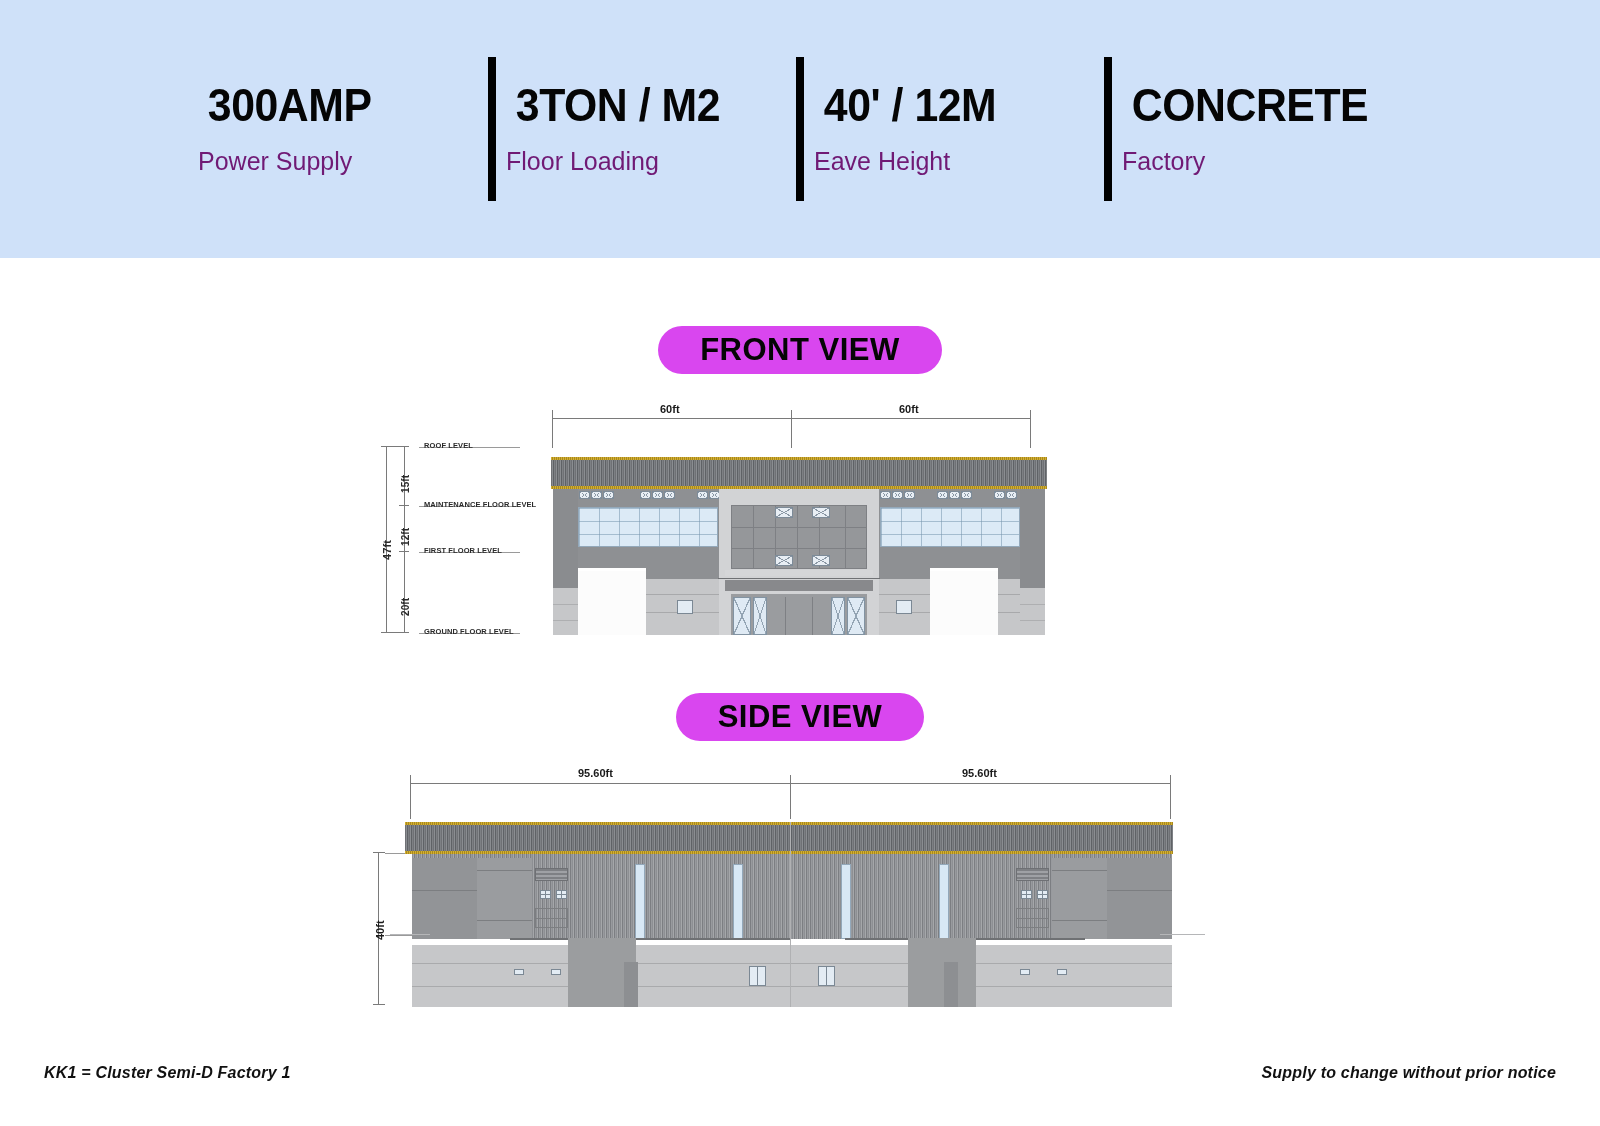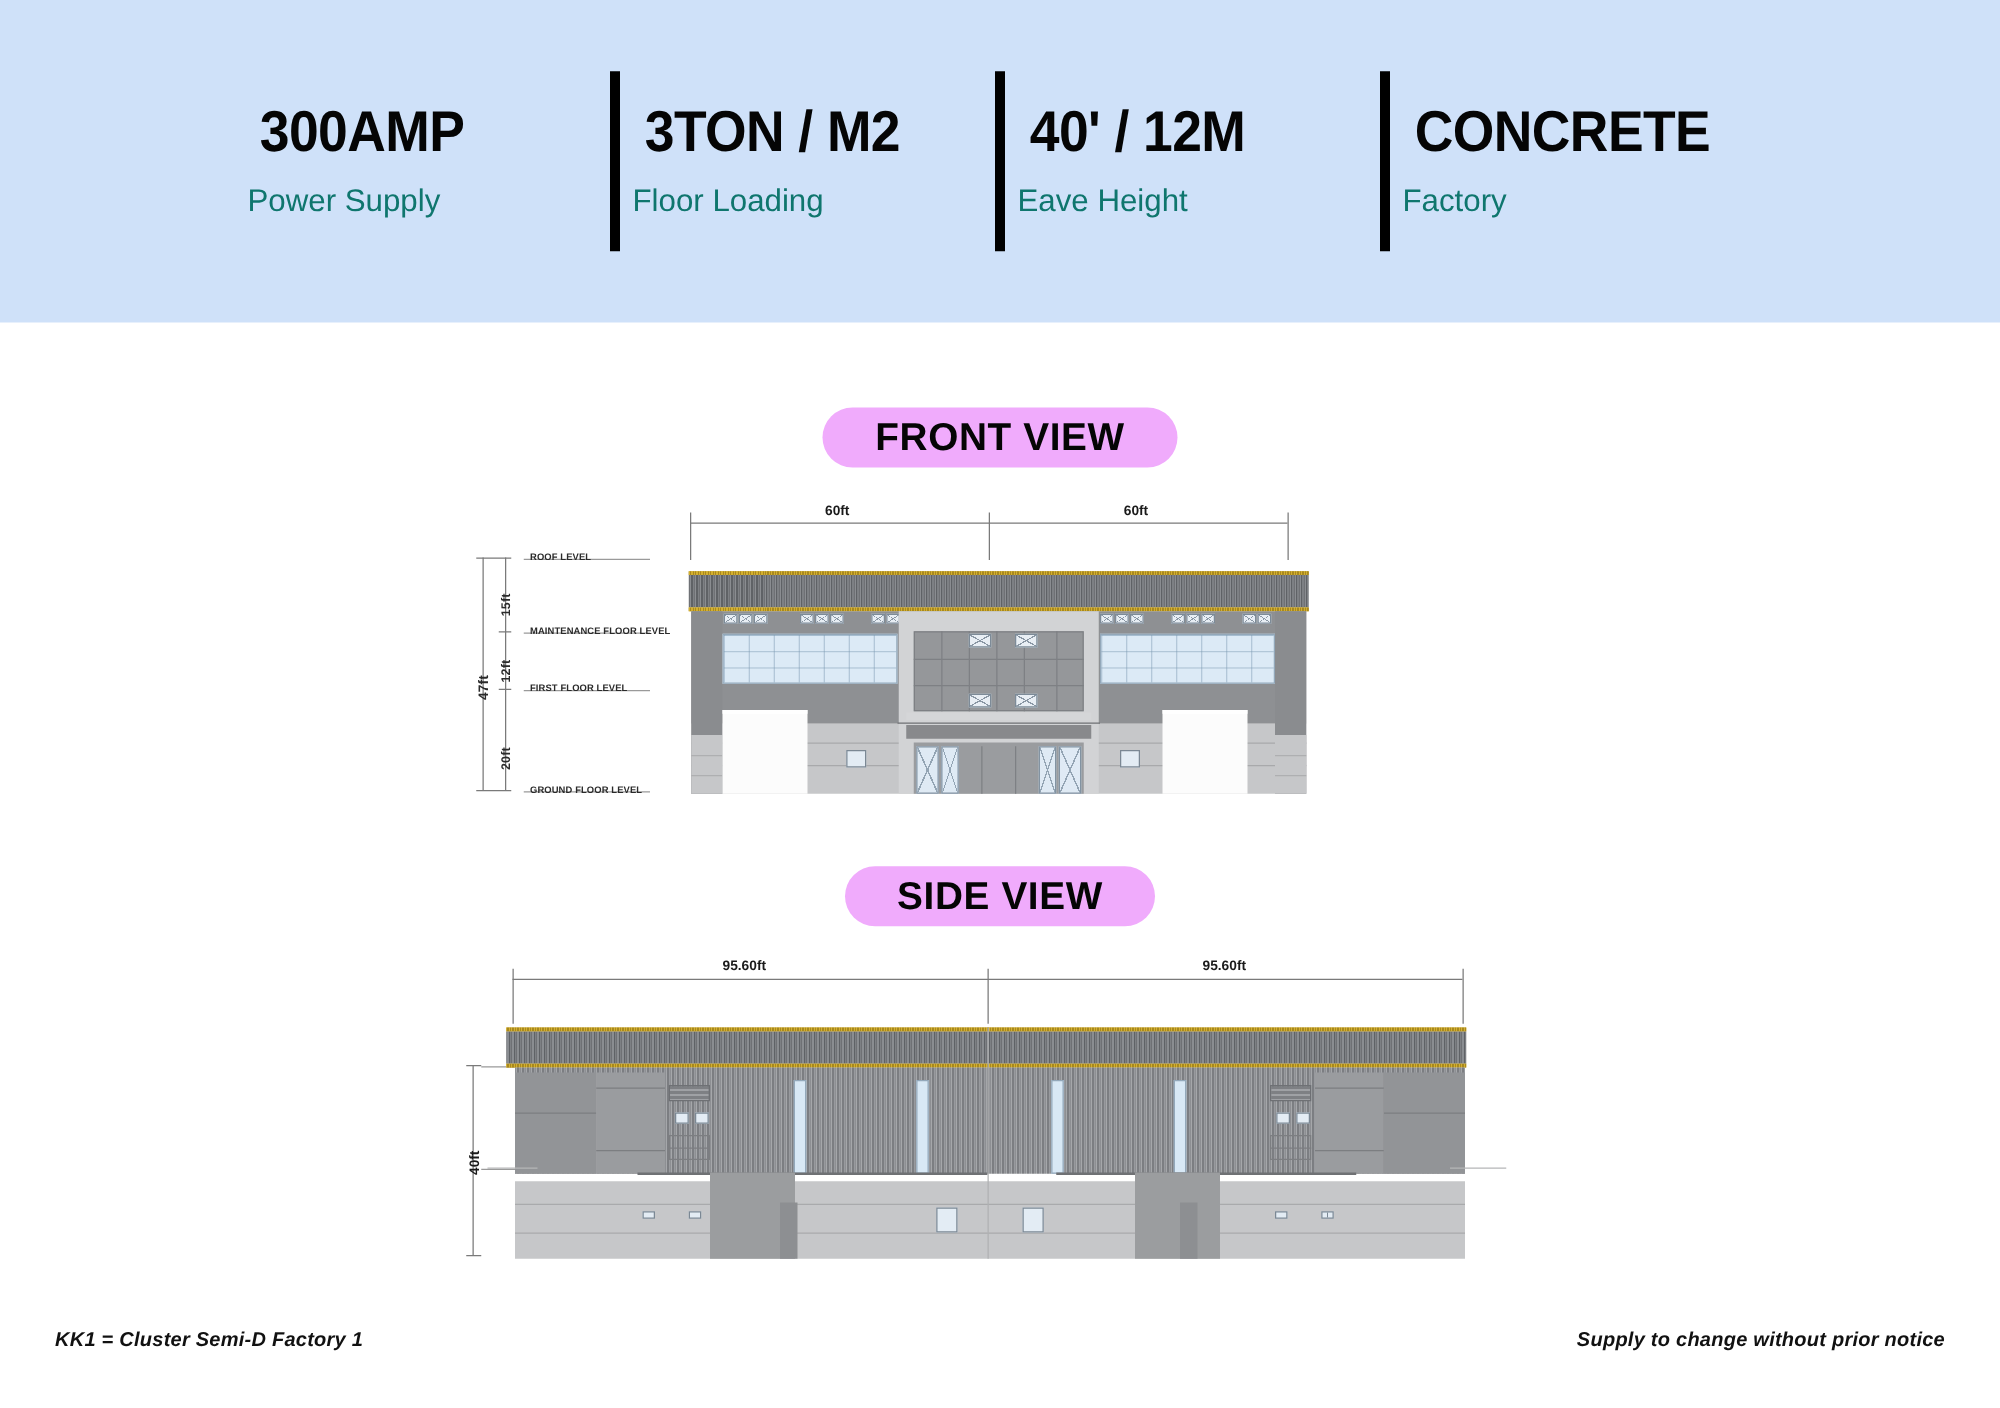--- a/index.html
+++ b/index.html
@@ -30,33 +30,33 @@
     letter-spacing:-0.5px;
     color:#050505;
     line-height:1;
     white-space:nowrap;
     transform:scaleX(0.93);
   }
   .spec-label {
     margin-top:20px;
     font-size:25px;
     font-weight:400;
-    color:#0f766e;
+    color:#701a75;
     line-height:1.1;
     white-space:nowrap;
   }
   .spec-divider {
     width:8px; height:144px;
     background:#000000;
     flex:0 0 auto;
   }
 
   
   .pill {
-    background:#f0abfc;
+    background:#d946ef;
     border-radius:40px;
     height:48px;
     display:inline-flex;
     align-items:center;
     justify-content:center;
     padding:0 42px;
     font-size:31px;
     font-weight:900;
     letter-spacing:0.5px;
     color:#050505;

